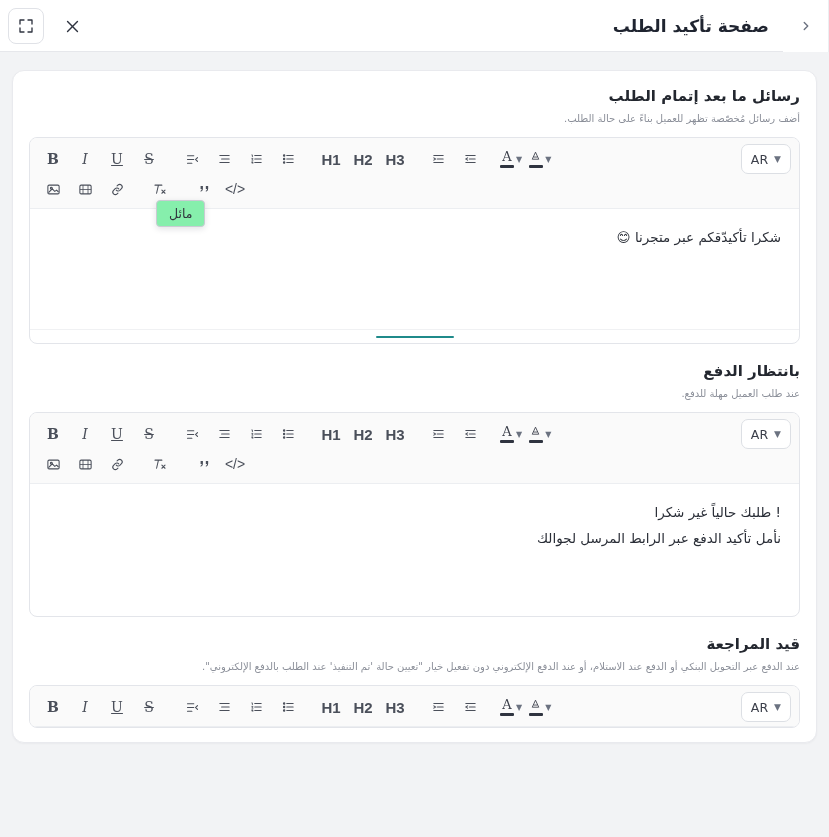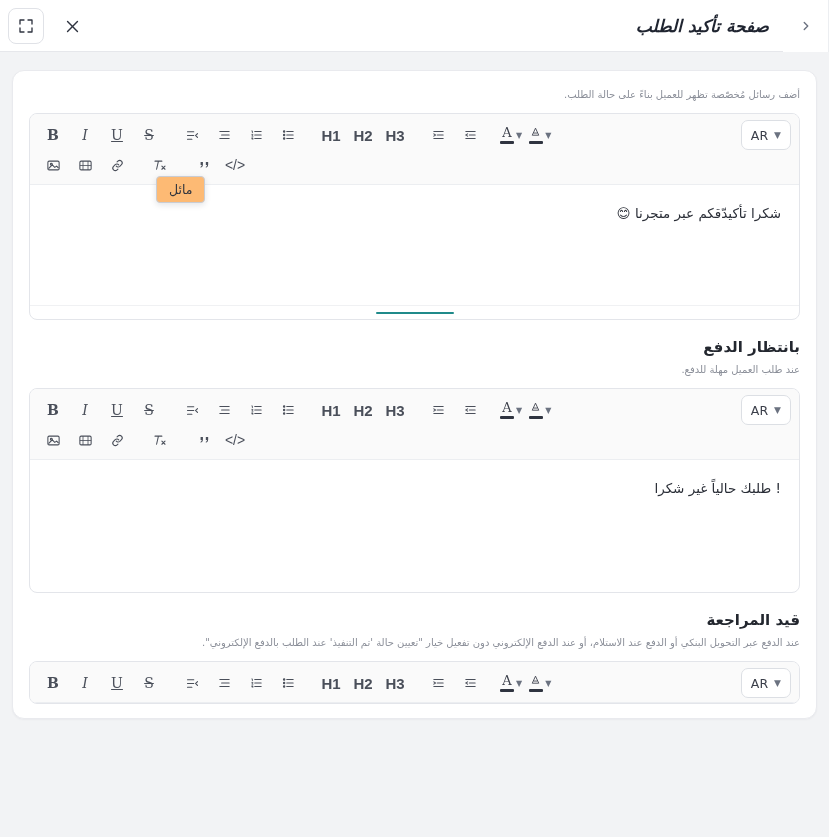--- a/index.html
+++ b/index.html
@@ -56,21 +56,20 @@
     position: absolute;
     right: 60px;
     top: 0;
     height: 52px;
     display: flex;
     align-items: center;
     font-size: 17px;
     font-weight: bold;
     color: #1f2430;
     letter-spacing: 0;
-    font-style: italic;
   }
   .chevron-right-btn {
     position: absolute;
     right: 0;
     top: 0;
     width: 46px;
     height: 52px;
     display: flex;
     align-items: center;
     justify-content: center;
@@ -194,21 +193,21 @@
     line-height: 1;
     font-family: "DejaVu Serif", serif;
     font-size: 13px;
     color: #3b3f4a;
   }
   .colorbtn .bar { width: 14px; height: 3px; margin-top: 2px; border-radius: 1px; }
   .caret { font-size: 8px; color: #6b7280; }
 
   .tooltip {
     position: absolute;
-    background: #fdba74;
+    background: #86efac;
     border: 1px solid #c9ccd3;
     border-radius: 4px;
     font-size: 12.5px;
     color: #30343d;
     padding: 5px 12px;
     box-shadow: 0 2px 6px rgba(16,24,40,.12);
     z-index: 20;
     white-space: nowrap;
   }
 
@@ -264,20 +263,21 @@
     <svg width="14" height="14" viewBox="0 0 24 24" fill="none" stroke="#6b7280" stroke-width="2.4" stroke-linecap="round" stroke-linejoin="round">
         <polyline points="9,18 15,12 9,6"></polyline>
       </svg>
   </button>
 </div>
 
 <div class="page">
   <div class="card">
 
     <div class="section">
+      <h2 class="section-title">رسائل ما بعد إتمام الطلب</h2>
       <p class="section-desc">أضف رسائل مُخصّصة تظهر للعميل بناءً على حالة الطلب.</p>
 
       <div class="editor">
         <div class="toolbar">
           <div class="toolbar-row">
             <button class="tb bold">B</button>
             <button class="tb italic">I</button>
             <button class="tb underline">U</button>
             <button class="tb strike">S</button>
             <span class="sep"></span>
@@ -506,20 +506,21 @@
               <svg width="17" height="14" viewBox="0 0 24 24" fill="#4a4f5a">
                   <path d="M7 7h4v4c0 3-1.6 5-4 5.6V15c1.2-.5 2-1.6 2-3H7V7zm9 0h4v4c0 3-1.6 5-4 5.6V15c1.2-.5 2-1.6 2-3h-2V7z"></path>
                 </svg>
             </button>
             <button class="tb">&lt;/&gt;</button>
           </div>
         </div>
 
         <div class="editor-body" style="min-height:132px;">
           <p>! طلبك حالياً غير شكرا</p>
+          <p>نأمل تأكيد الدفع عبر الرابط المرسل لجوالك</p>
         </div>
       </div>
     </div>
 
     <div class="section" style="margin-bottom:0;">
       <h2 class="section-title">قيد المراجعة</h2>
       <p class="section-desc">عند الدفع عبر التحويل البنكي أو الدفع عند الاستلام، أو عند الدفع الإلكتروني دون تفعيل خيار "تعيين حالة 'تم التنفيذ' عند الطلب بالدفع الإلكتروني".</p>
 
       <div class="editor">
         <div class="toolbar">

